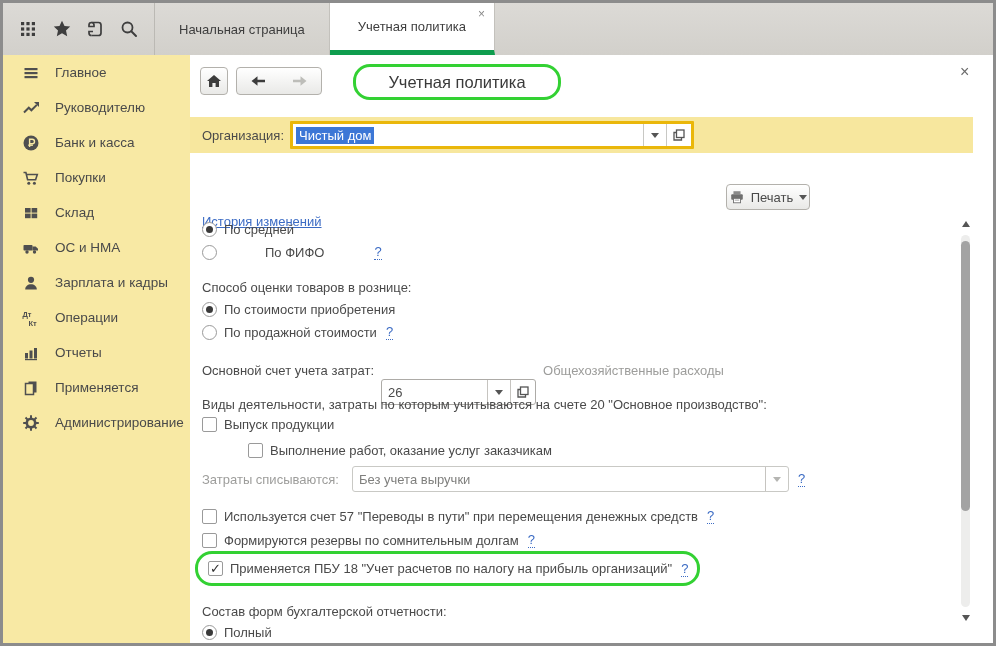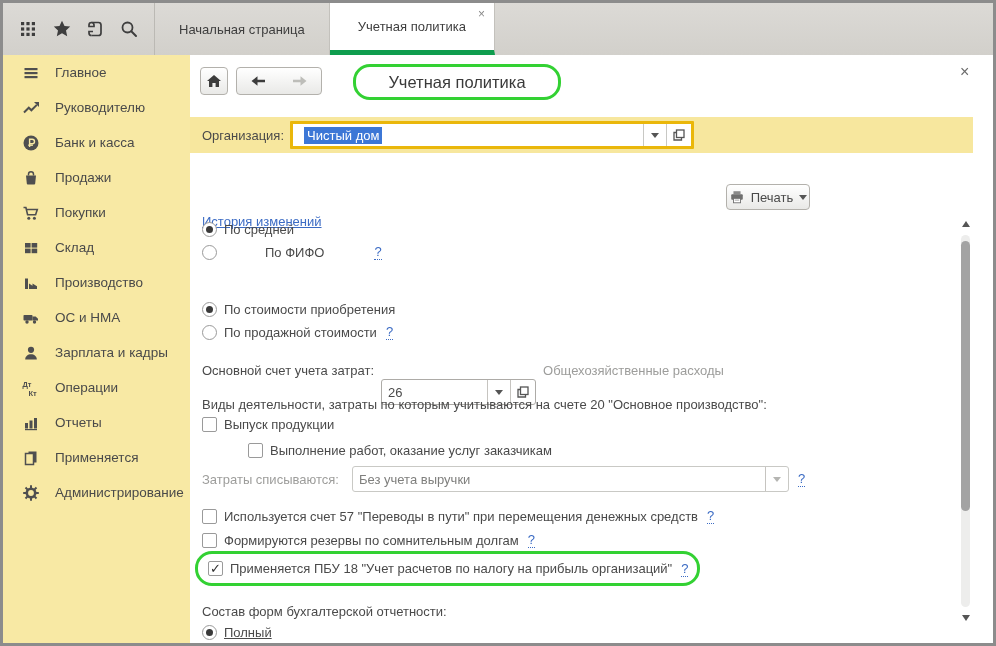--- a/index.html
+++ b/index.html
@@ -27,21 +27,21 @@
   .nav-half{flex:1;display:flex;align-items:center;justify-content:center;}
   .nav-div{width:1px;background:#c8c6c1;margin:3px 0;}
   #title-oval{position:absolute;left:163px;top:9px;width:208px;height:36px;border:3px solid #33d133;border-radius:17px;display:flex;align-items:center;justify-content:center;box-sizing:border-box;}
   #page-title{font-size:16.5px;color:#3a3a3a;}
   #form-close{position:absolute;left:770px;top:8px;font-size:16px;color:#6b6b6b;cursor:pointer;}
 
   
   #orgbar{position:absolute;left:0;top:62px;width:783px;height:36px;background:#f7e79e;display:flex;align-items:center;}
   #org-label{margin-left:12px;color:#4a4a4a;}
   #org-field{margin-left:6px;width:404px;height:28px;box-sizing:border-box;border:3px solid #eab70a;background:#fff;display:flex;align-items:stretch;border-radius:1px;}
-  #org-value-wrap{flex:1;display:flex;align-items:center;padding-left:11px;overflow:hidden;}
+  #org-value-wrap{flex:1;display:flex;align-items:center;padding-left:3px;overflow:hidden;}
   #org-value{background:#3c77d6;color:#fff;padding:1px 3px;}
   .drop-cell{width:22px;border-left:1px solid #c8c8c4;display:flex;align-items:center;justify-content:center;cursor:pointer;}
   .open-cell{width:24px;border-left:1px solid #c8c8c4;display:flex;align-items:center;justify-content:center;cursor:pointer;}
   #print-btn{position:absolute;left:536px;top:67px;width:84px;height:26px;gap:6px;text-align:right;}
   .tri{width:0;height:0;border-left:4px solid transparent;border-right:4px solid transparent;border-top:5px solid #555;}
   .tri.dis{border-top-color:#b5b5b2;}
 
   
   .frow{position:absolute;left:12px;display:flex;align-items:center;gap:7px;height:22px;white-space:nowrap;}
   .link{color:#3b6bc4;text-decoration:underline;cursor:pointer;}
@@ -142,55 +142,37 @@
             <circle cx="9" cy="9" r="7.5" fill="#4f4f4f"></circle>
             <path d="M7.6 13V5.2h2.6a2.3 2.3 0 0 1 0 4.6H7.6" fill="none" stroke="#f8e9a4" stroke-width="1.4"></path>
             <path d="M6.3 11.2h4.6" stroke="#f8e9a4" stroke-width="1.4"></path>
           </svg>
         </span>
       <span>Банк и касса</span>
     </div>
     <div class="side-item">
       <span class="side-ic">
           <svg width="18" height="18" viewBox="0 0 18 18">
-            <path d="M4 6.5h10l-.8 8a1 1 0 0 1-1 .9H5.8a1 1 0 0 1-1-.9z" fill="#4f4f4f"></path>
-            <path d="M6.5 6.5V5.3a2.5 2.5 0 0 1 5 0v1.2" fill="none" stroke="#4f4f4f" stroke-width="1.5"></path>
-          </svg>
-        </span>
-      <span>Продажи</span>
-    </div>
-    <div class="side-item">
-      <span class="side-ic">
-          <svg width="18" height="18" viewBox="0 0 18 18">
             <path d="M1.5 3.5h2.4l1.7 7.3h8l1.7-5.3H5" fill="none" stroke="#4f4f4f" stroke-width="1.6"></path>
             <circle cx="6.8" cy="14.2" r="1.5" fill="#4f4f4f"></circle>
             <circle cx="12.4" cy="14.2" r="1.5" fill="#4f4f4f"></circle>
           </svg>
         </span>
       <span>Покупки</span>
     </div>
     <div class="side-item">
       <span class="side-ic">
           <svg width="18" height="18" viewBox="0 0 18 18" fill="#4f4f4f">
             <rect x="3" y="4" width="5.6" height="4.6"></rect>
             <rect x="9.6" y="4" width="5.6" height="4.6"></rect>
             <rect x="3" y="9.6" width="5.6" height="4.6"></rect>
             <rect x="9.6" y="9.6" width="5.6" height="4.6"></rect>
           </svg>
         </span>
       <span>Склад</span>
-    </div>
-    <div class="side-item">
-      <span class="side-ic">
-          <svg width="18" height="18" viewBox="0 0 18 18" fill="#4f4f4f">
-            <path d="M3 15V4.5h3V15z"></path>
-            <path d="M7 15V9.5l3.5 2.2V9.5l4.5 2.8V15z"></path>
-          </svg>
-        </span>
-      <span>Производство</span>
     </div>
     <div class="side-item">
       <span class="side-ic">
           <svg width="18" height="18" viewBox="0 0 18 18" fill="#4f4f4f">
             <rect x="1.5" y="6" width="9" height="5.5" rx="0.8"></rect>
             <path d="M10.5 7.5h3.2l2.3 2.2v1.8h-5.5z"></path>
             <circle cx="5" cy="13" r="1.7"></circle>
             <circle cx="12.5" cy="13" r="1.7"></circle>
           </svg>
         </span>
@@ -307,20 +289,23 @@
     <div class="frow" style="top:163px;">
       <span class="radio sel"></span>
       <span>По средней</span>
     </div>
     <div class="frow" style="top:186px;gap:48px;">
       <span class="radio"></span>
       <span>По ФИФО</span>
       <span class="help">?</span>
     </div>
 
+    <div class="frow" style="top:221px;">
+      <span>Способ оценки товаров в рознице:</span>
+    </div>
     <div class="frow" style="top:243px;">
       <span class="radio sel"></span>
       <span>По стоимости приобретения</span>
     </div>
     <div class="frow" style="top:266px;">
       <span class="radio"></span>
       <span>По продажной стоимости</span>
       <span class="help">?</span>
     </div>
 
@@ -377,21 +362,21 @@
 
     <div id="green-box">
       <span class="cb checked"></span>
       <span>Применяется ПБУ 18 "Учет расчетов по налогу на прибыль организаций"</span>
       <span class="help">?</span>
     </div>
 
     <div class="frow" style="top:545px;">
       <span>Состав форм бухгалтерской отчетности:</span>
     </div>
-    <div class="frow" style="top:566px;text-decoration:underline;">
+    <div class="frow" style="top:566px;">
       <span class="radio sel"></span>
       <span>Полный</span>
     </div>
 
     <div id="sb-up"></div>
     <div id="sb-track">
       <div id="sb-thumb"></div>
     </div>
     <div id="sb-down"></div>
 

